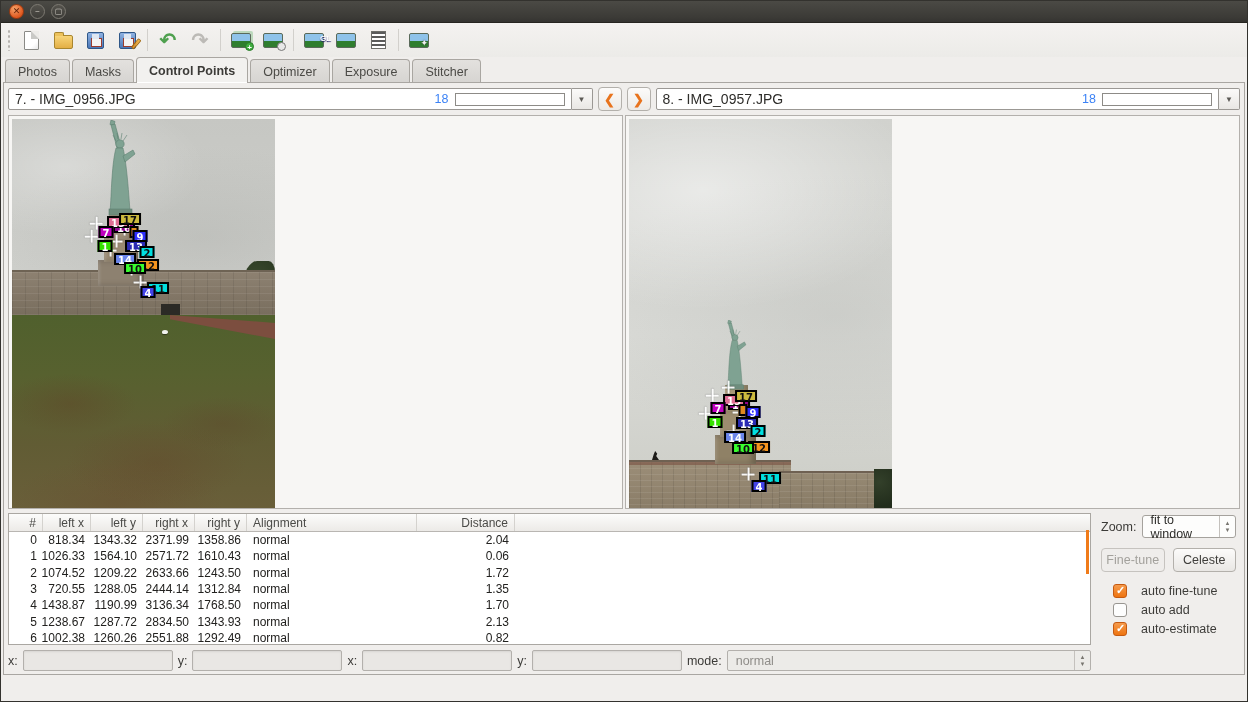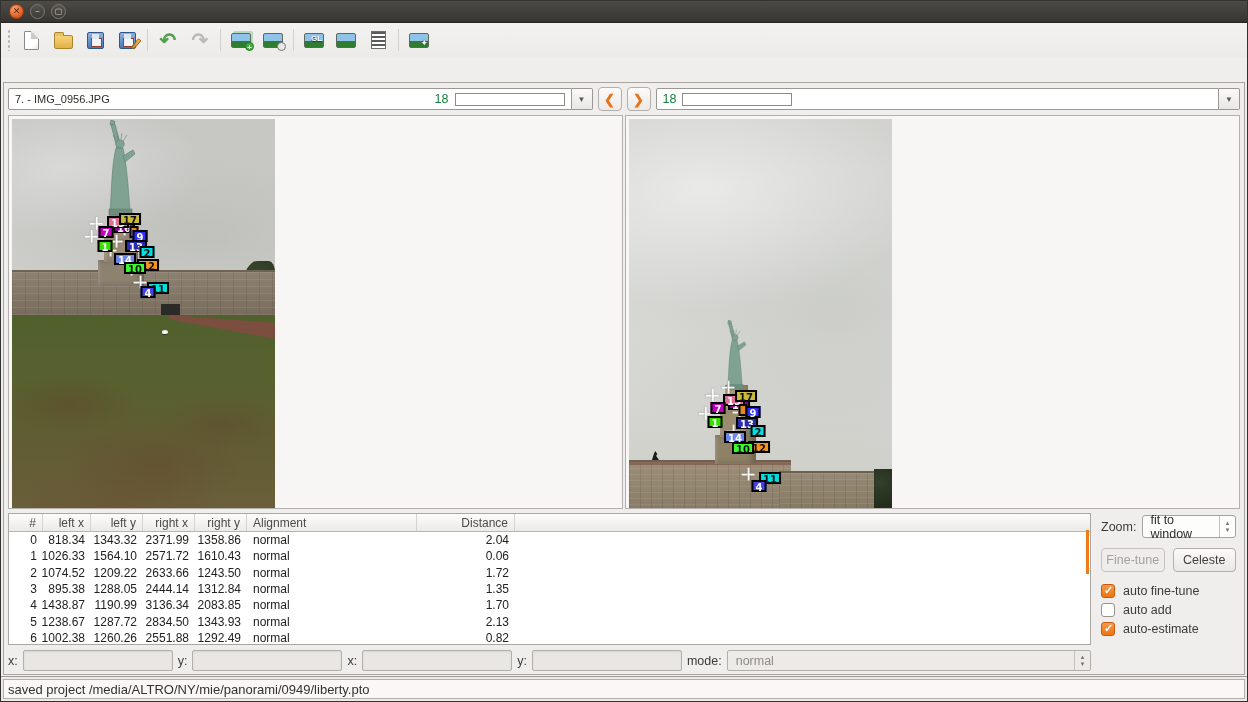--- a/index.html
+++ b/index.html
@@ -50,21 +50,21 @@
   .arrow-ic{ font-size:20px; line-height:1; font-weight:bold; }
   .undo{ color:#4ea04e; } .redo{ color:#bcbab6; }
   .ic-photo{ width:20px; height:15px; border:1px solid #5a6a5a; border-radius:2px;
     background:linear-gradient(180deg,#8fc3ea 0 55%,#2f7e2f 55% 100%); position:relative; }
   .ic-photo.stack{ box-shadow:2px -2px 0 #bcd8bc; }
   .badge-plus{ position:absolute; right:-4px; bottom:-4px; width:9px; height:9px;
     background:#3fae3f; color:#fff; border-radius:50%; font:bold 8px/9px "Liberation Sans",sans-serif;
     text-align:center; border:1px solid #2a7a2a; }
   .badge-clk{ position:absolute; right:-4px; bottom:-4px; width:9px; height:9px;
     background:#e8e8e8; border:1px solid #777; border-radius:50%; }
-  .gltxt{ position:absolute; left:6px; top:0; color:#fff; font:bold 8px/10px "Liberation Sans",sans-serif;
+  .gltxt{ position:absolute; left:15px; top:0; color:#fff; font:bold 8px/10px "Liberation Sans",sans-serif;
     text-shadow:0 1px 1px #226; }
   .ic-list{ width:15px; height:18px; background:
     repeating-linear-gradient(180deg,#5b5b5b 0 2px,#fff 2px 4px); border:1px solid #6e6e6a; }
   .star{ position:absolute; right:0px; bottom:-1px; color:#f2f2f2; font-size:9px;
     text-shadow:0 0 2px #333; }
 
   
   .tabbar{ position:absolute; top:56px; left:0; right:0; height:26px; display:flex;
     align-items:flex-end; padding-left:4px; }
   .tab{ height:24px; padding:0 12px; display:flex; align-items:center; font-size:12.5px;
@@ -75,22 +75,22 @@
 
   
   .page{ position:absolute; top:81px; left:2px; right:2px; bottom:26px;
     border:1px solid #a9a6a2; background:#f0eeec; display:flex; flex-direction:column; }
 
   
   .selrow{ display:flex; align-items:center; gap:5px; padding:4px 4px 2px 4px; height:30px; }
   .combo-wrap{ flex:1; display:flex; align-items:stretch; height:22px; }
   .combo-field{ flex:1; display:flex; align-items:center; background:#fff;
     border:1px solid #9b9894; border-radius:2px 0 0 2px; padding:0 6px; gap:6px; }
-  .combo-text{ flex:1; font-size:11px; color:#2e2d2a; }
-  .combo-count{ font-size:12.5px; color:#15803d; }
+  .combo-text{ flex:1; font-size:14px; color:#2e2d2a; }
+  .combo-count{ font-size:12.5px; color:#3b82f6; }
   .pbar{ width:110px; height:13px; background:#fff; border:1px solid #8d8b87; position:relative; }
   .pfill{ height:100%; background:#f47a0e; }
   .dropbtn{ width:21px; border:1px solid #9b9894; border-left:0; border-radius:0 2px 2px 0;
     background:linear-gradient(#fbfaf9,#e9e7e4); display:flex; align-items:center;
     justify-content:center; font-size:8px; color:#5c5a56; }
   .navbtn{ width:24px; height:24px; border:1px solid #b3b0ab; border-radius:4px;
     background:linear-gradient(#fcfbfa,#eceae7); color:#e8731d; font-weight:bold; font-size:13px;
     display:flex; align-items:center; justify-content:center; }
 
   
@@ -199,21 +199,21 @@
   .bright{ flex:1; display:flex; flex-direction:column; padding:2px 8px 2px 10px; }
   .zoomrow{ display:flex; align-items:center; gap:6px; }
   .zoomcombo{ flex:1; height:23px; background:#fdfdfc; border:1px solid #a5a29d; border-radius:3px;
     display:flex; align-items:center; }
   .zoomtext{ flex:1; font-size:12.5px; color:#2e2d2a; padding-left:7px; }
   .btnrow{ display:flex; gap:8px; margin-top:10px; }
   .gbtn{ flex:1; height:24px; border:1px solid #b3b0ab; border-radius:4px; font-size:12.5px;
     color:#3f3e3b; background:linear-gradient(#fcfbfa,#e9e7e4); }
   .gbtn.disabled{ color:#a3a19c; background:#efedeb; border-color:#c6c3bf; }
   .checks{ margin-top:12px; display:flex; flex-direction:column; gap:5px; }
-  .cbrow{ display:flex; align-items:flex-end; gap:8px; }
+  .cbrow{ display:flex; align-items:flex-end; gap:14px;margin-left:12px; }
   .cb{ width:14px; height:14px; border-radius:3px; background:#fdfdfd; border:1px solid #989590;
     position:relative; }
   .cb.on{ background:linear-gradient(#f59b4d,#ee7410); border-color:#c55a11; }
   .cb.on::after{ content:"✓"; position:absolute; left:2px; top:-1px; color:#fff; font-size:11px;
     font-weight:bold; }
   .cblabel{ font-size:12.5px; color:#3c3b38; }
   .dabtns{ margin-top:auto; display:flex; gap:10px; padding-bottom:3px; }
 
   
   .statusbar{ position:absolute; left:0; right:0; bottom:0; height:25px; background:#eceae7;
@@ -279,36 +279,45 @@
         <span class="ic-list"></span>
       </button>
     <span class="tsep"></span>
     <button class="tbtn">
         <span class="ic-photo">
           <span class="star">✦</span>
         </span>
       </button>
   </div>
 
+  <div class="tabbar">
+      <div class="tab">Photos</div>
+      <div class="tab">Masks</div>
+      <div class="tab active">Control Points</div>
+      <div class="tab">Optimizer</div>
+      <div class="tab">Exposure</div>
+      <div class="tab">Stitcher</div>
+    </div>
 
   <div class="page">
 
     <div class="selrow">
       <div class="combo-wrap">
         <div class="combo-field">
           <span class="combo-text">7. - IMG_0956.JPG</span>
           <span class="combo-count">18</span>
           <span class="pbar"><span class="pfill" style="width: 30%;"></span></span>
         </div>
         <div class="dropbtn">▼</div>
       </div>
       <button class="navbtn">❮</button>
       <button class="navbtn">❯</button>
       <div class="combo-wrap">
         <div class="combo-field">
+          <span class="combo-text">8. - IMG_0957.JPG</span>
           <span class="combo-count">18</span>
           <span class="pbar"><span class="pfill" style="width: 31%;"></span></span>
         </div>
         <div class="dropbtn">▼</div>
       </div>
     </div>
 
     <div class="panes">
       <div class="pane">
         <div class="photo" id="photo-left">
@@ -440,33 +449,33 @@
                 <div class="cell c0">2</div>
                 <div class="cell c1">1074.52</div>
                 <div class="cell c2">1209.22</div>
                 <div class="cell c3">2633.66</div>
                 <div class="cell c4">1243.50</div>
                 <div class="cell c5">normal</div>
                 <div class="cell c6">1.72</div>
               </div>
               <div class="cp-row">
                 <div class="cell c0">3</div>
-                <div class="cell c1">895.38</div>
+                <div class="cell c1">720.55</div>
                 <div class="cell c2">1288.05</div>
                 <div class="cell c3">2444.14</div>
                 <div class="cell c4">1312.84</div>
                 <div class="cell c5">normal</div>
                 <div class="cell c6">1.35</div>
               </div>
               <div class="cp-row">
                 <div class="cell c0">4</div>
                 <div class="cell c1">1438.87</div>
                 <div class="cell c2">1190.99</div>
                 <div class="cell c3">3136.34</div>
-                <div class="cell c4">2083.85</div>
+                <div class="cell c4">1768.50</div>
                 <div class="cell c5">normal</div>
                 <div class="cell c6">1.70</div>
               </div>
               <div class="cp-row">
                 <div class="cell c0">5</div>
                 <div class="cell c1">1238.67</div>
                 <div class="cell c2">1287.72</div>
                 <div class="cell c3">2834.50</div>
                 <div class="cell c4">1343.93</div>
                 <div class="cell c5">normal</div>
@@ -529,17 +538,14 @@
             </div>
             <div class="cbrow">
               <span class="cb on"></span>
               <span class="cblabel">auto-estimate</span>
             </div>
           </div>
       </div>
     </div>
   </div>
 
-  <div class="statusbar">
-    <div class="statusfield">saved project /media/ALTRO/NY/mie/panorami/0949/liberty.pto</div>
-  </div>
 
 </div>
 
 </body></html>

